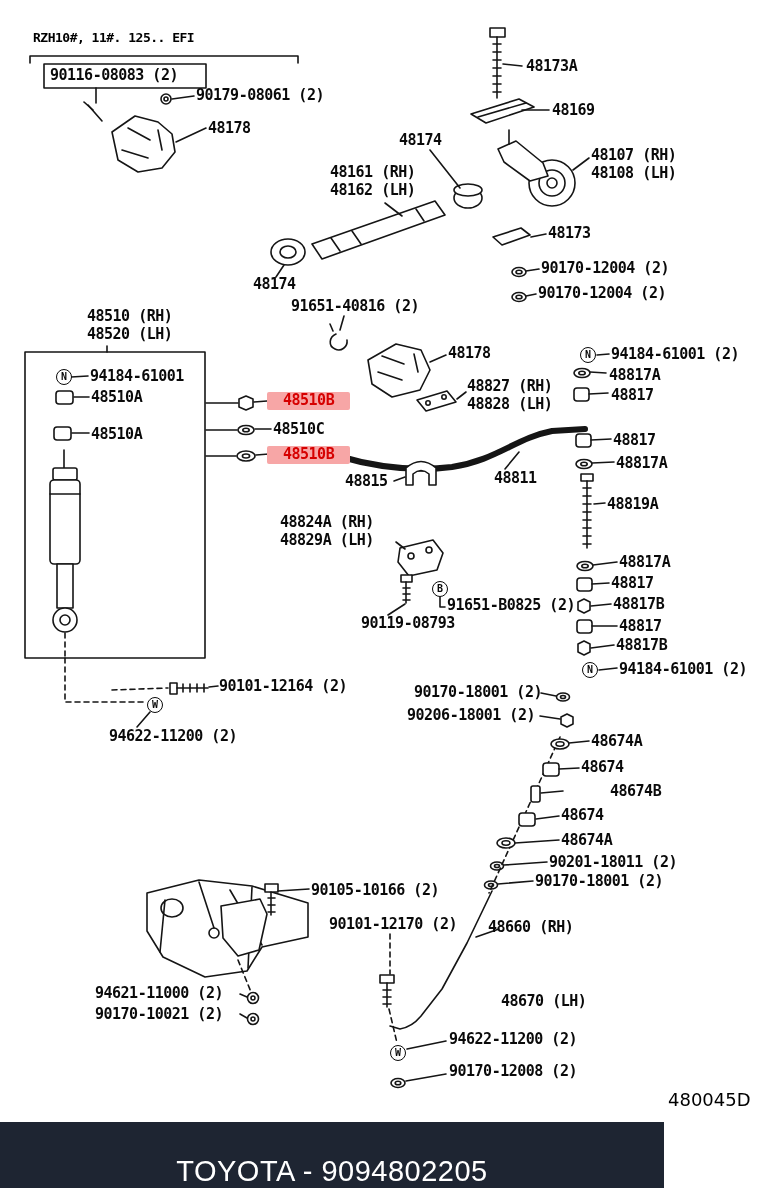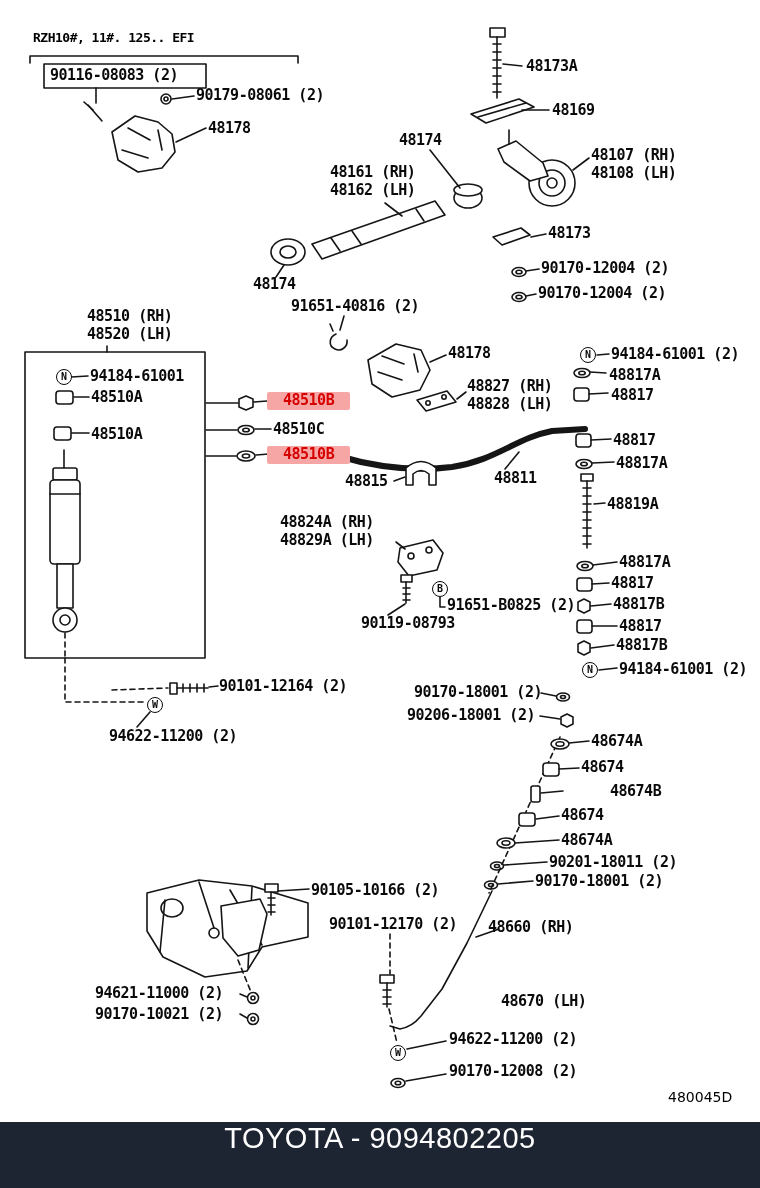--- a/index.html
+++ b/index.html
@@ -20,24 +20,24 @@
   }
   .part-label.highlight {
     background:var(--highlight-bg,#f7a6a6); color:var(--highlight-text,#d60000);
     padding:1px 16px; margin:-1px -4px; border-radius:2px;
   }
   .circled-letter {
     position:absolute; width:16px; height:16px; border:1.6px solid #0a0a0a; border-radius:50%;
     background:#fff; font-size:10px; font-weight:bold; line-height:13px; text-align:center; color:#0a0a0a;
   }
   .model-header { position:absolute; left:33px; top:30px; font-size:13px; font-weight:bold; letter-spacing:-0.5px; z-index:2; }
-  .diagram-code { position:absolute; left:668px; top:1089px; font-size:14px; font-family:"DejaVu Sans", sans-serif; z-index:2; }
+  .diagram-code { position:absolute; left:668px; top:1089px; font-size:18px; font-family:"DejaVu Sans", sans-serif; z-index:2; }
   .footer {
-    position:absolute; left:0; top:1122px; width:760px; height:66px;
-    background:var(--footer-bg,#1e2532); color:#fff; display:flex; align-items:flex-start;
+    position:absolute; left:0; top:1122px; width:664px; height:66px;
+    background:var(--footer-bg,#1e2532); color:#fff; display:flex; align-items:flex-end;
     justify-content:center; font-family:"Liberation Sans", sans-serif;
     font-size:29px; letter-spacing:0.5px; z-index:3;
   }
 </style>
 </head>
 <body>
 
 <div class="stage">
 
   <svg class="art" width="760" height="1188" viewBox="0 0 760 1188">

